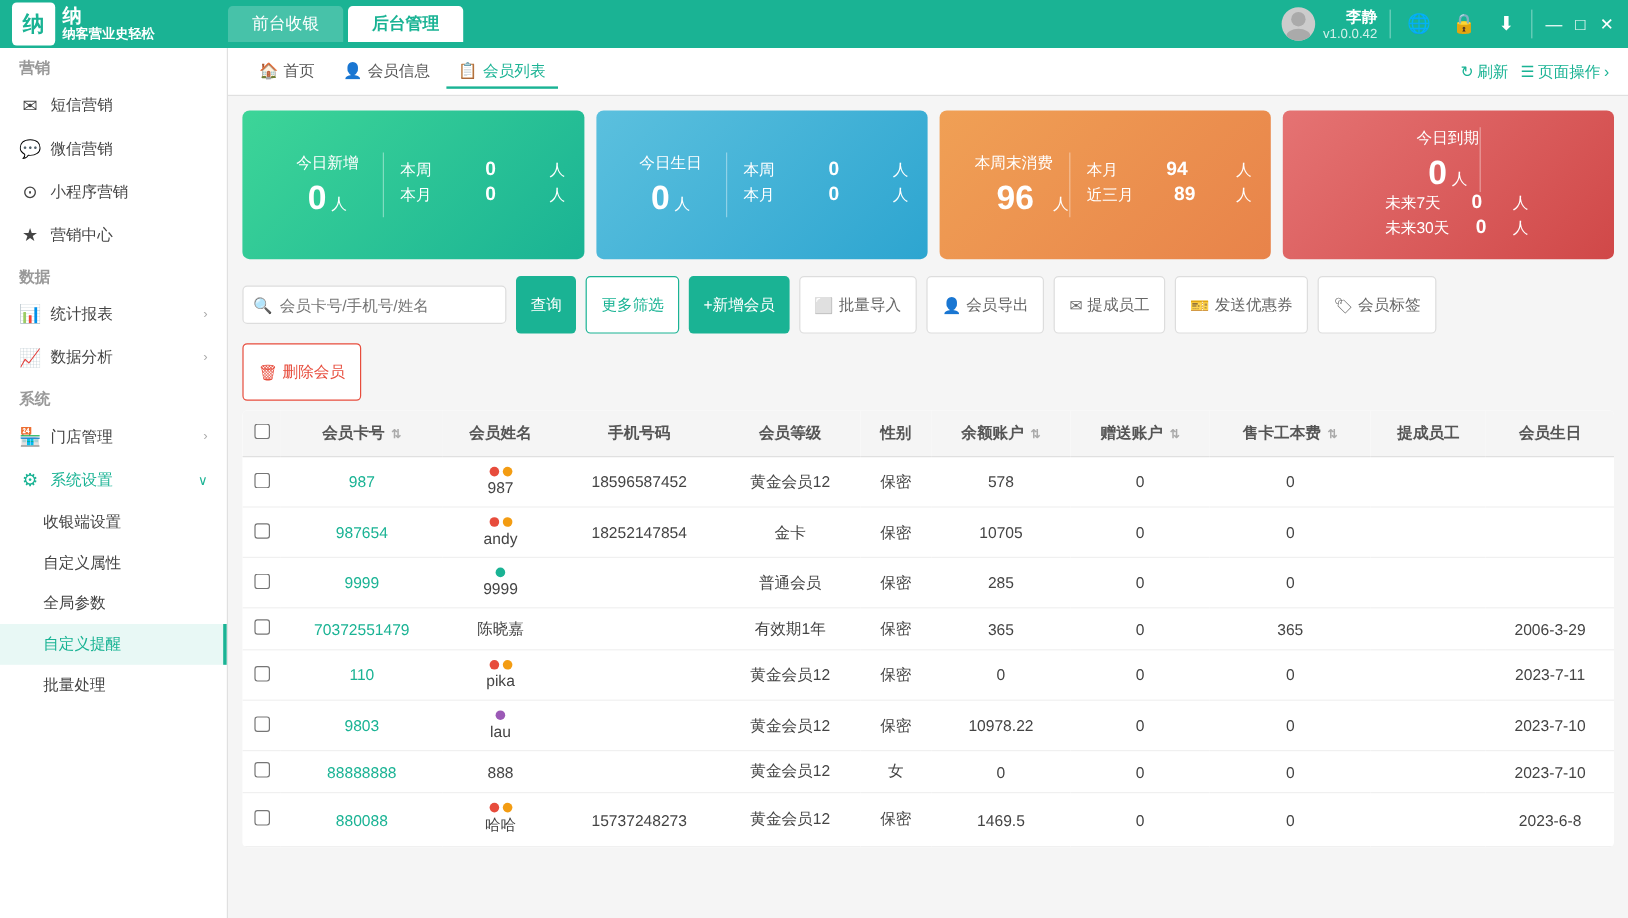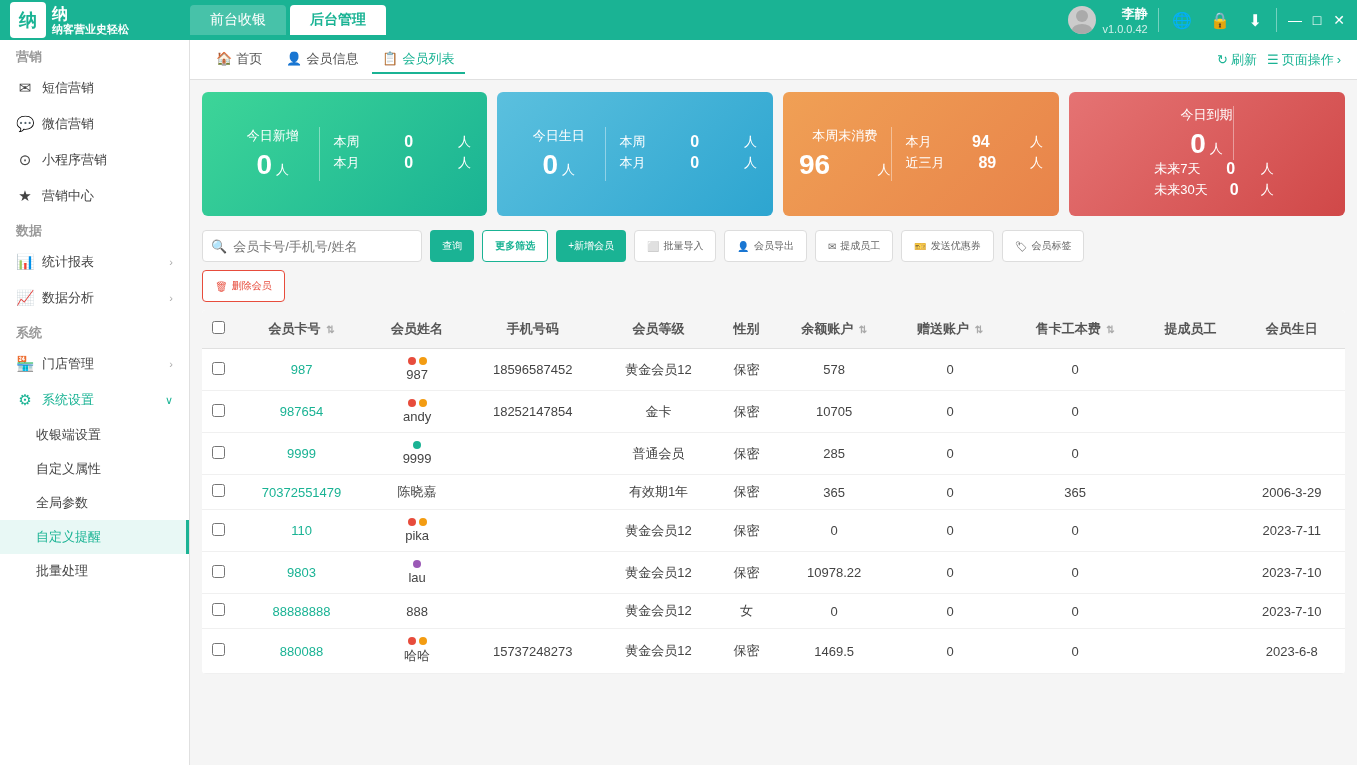--- a/index.html
+++ b/index.html
@@ -154,27 +154,27 @@
       padding: 0 8px;
       height: 32px;
       gap: 6px;
     }
     .search-box input {
       border: none; outline: none;
       font-size: 13px; color: #666;
       width: 180px;
     }
     .btn {
-      height: 32px; padding: 0 12px;
+      height: 48px; padding: 0 12px;
       border: none; border-radius: 4px;
-      cursor: pointer; font-size: 10px;
+      cursor: pointer; font-size: 13px;
       display: flex; align-items: center; gap: 4px;
     }
     .btn-primary { background: #1ab394; color: white; }
-    .btn-outline { background: white; color: #1ab394; border: 1px solid #1ab394; font-weight: bold; }
+    .btn-outline { background: white; color: #1ab394; border: 1px solid #1ab394; }
     .btn-outline-gray { background: white; color: #666; border: 1px solid #ddd; }
     .btn-danger { background: white; color: #e74c3c; border: 1px solid #e74c3c; }
 
     .toolbar-row2 { display: flex; margin-bottom: 8px; }
 
     
     .table-wrap { background: white; border-radius: 4px; overflow: auto; }
     table { width: 100%; border-collapse: collapse; min-width: 900px; }
     thead tr { background: #f5f5f5; }
     th {
@@ -368,21 +368,21 @@
               <span>本月</span>
               <span class="val">0</span>
               <span>人</span>
             </div>
           </div>
         </div>
 
         <div class="stats-card orange">
           <div class="stats-left">
             <div class="stats-main-label">本周末消费</div>
-            <div style="display:flex;align-items:baseline;justify-content:space-between;gap:0;">
+            <div style="display:flex;align-items:baseline;justify-content:flex-end;gap:16px;">
               <span class="stats-main-value">96</span>
               <span class="stats-unit">人</span>
             </div>
           </div>
           <div class="stats-right">
             <div class="stats-row-item">
               <span>本月</span>
               <span class="val">94</span>
               <span>人</span>
             </div>

